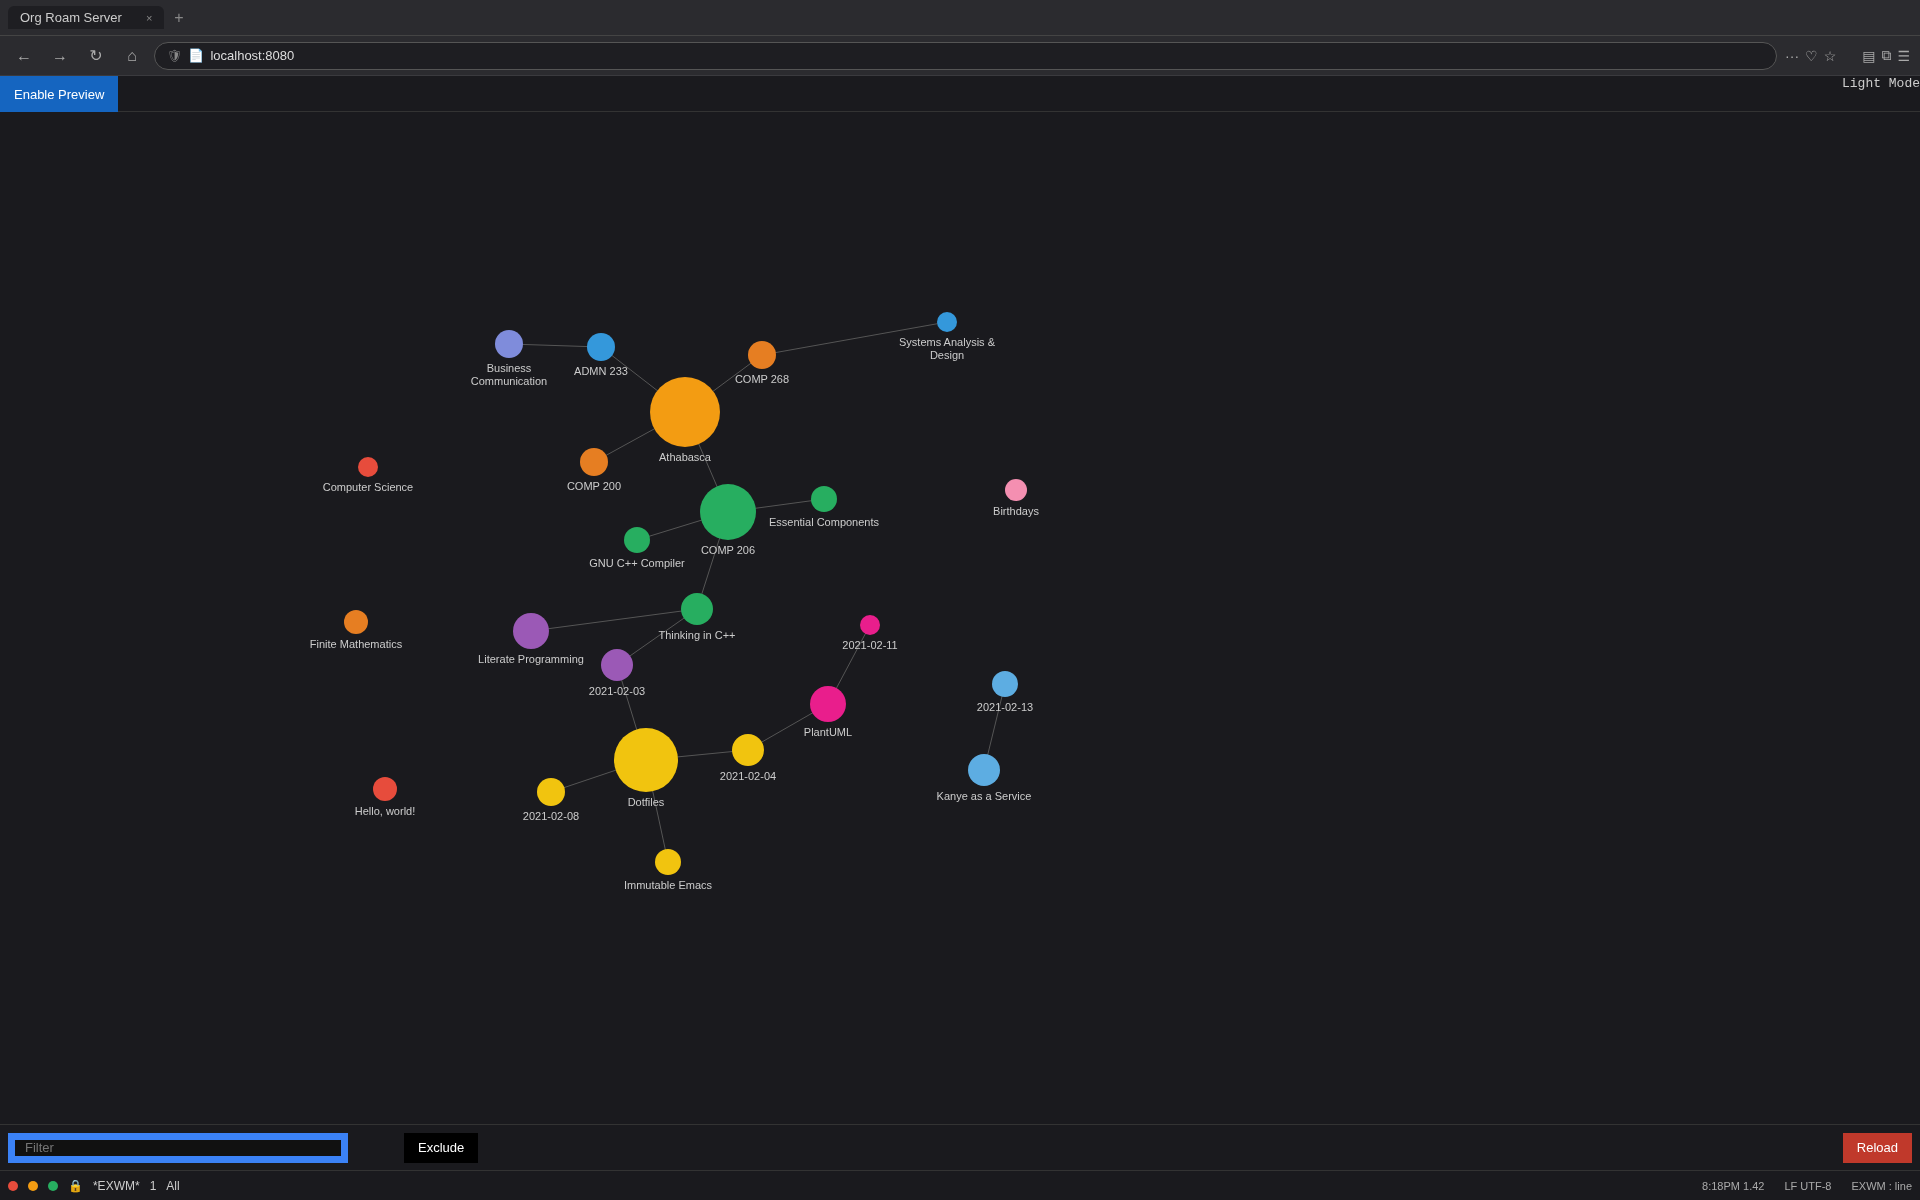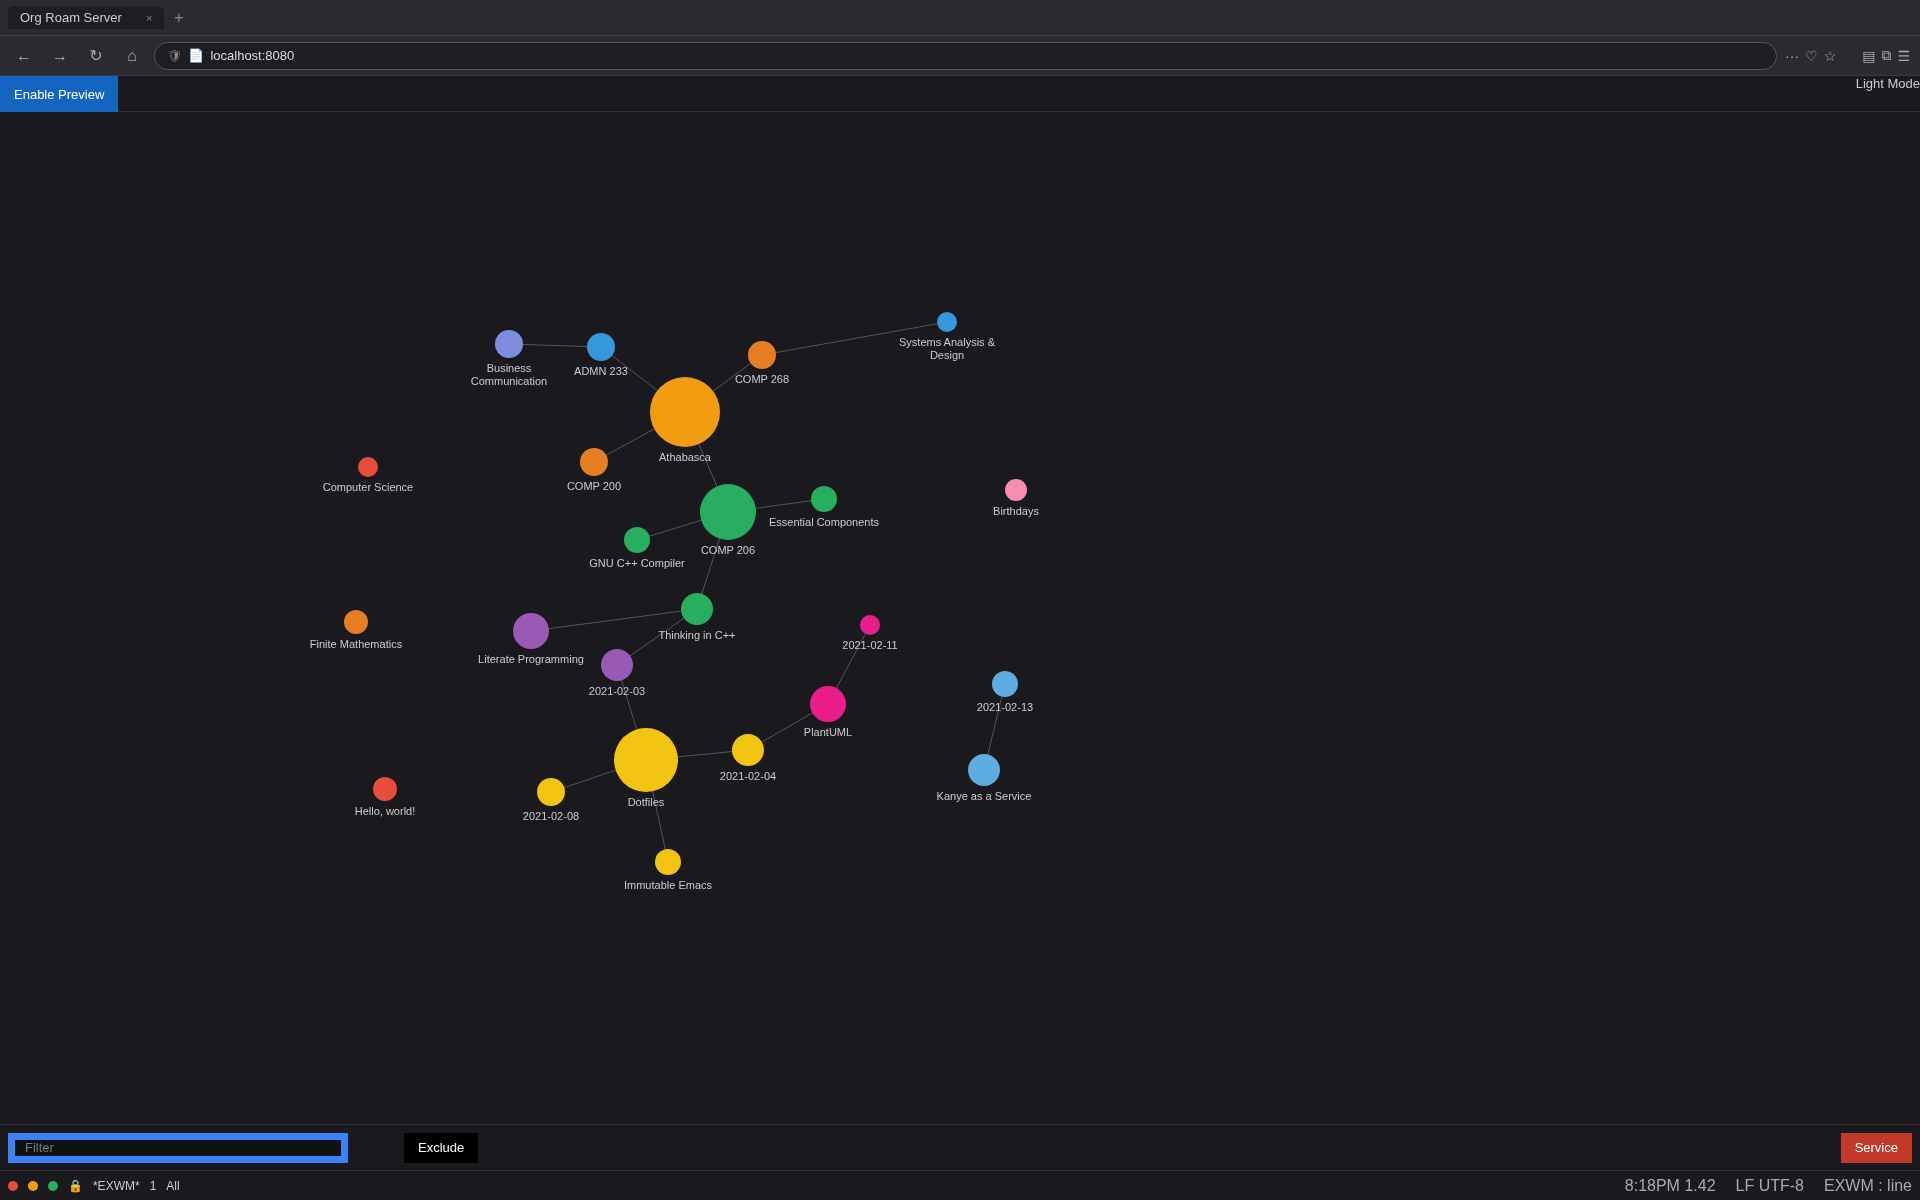--- a/index.html
+++ b/index.html
@@ -57,21 +57,21 @@
     .app-toolbar {
       background: #1a1a1e;
       height: 36px;
       display: flex;
       align-items: flex-start;
       justify-content: space-between;
       padding: 0;
       border-bottom: 1px solid #333;
     }
     .toolbar-left { display: flex; align-items: center; }
-    .toolbar-center { color: #ccc; font-size: 13px; }
+    .toolbar-center { color: #ccc; font-size: 13px; font-family: Liberation Mono, monospace; }
     .toolbar-right { display: flex; align-items: center; }
 
     .btn-enable-preview {
       background: #1565c0;
       color: white;
       border: none;
       padding: 6px 14px;
       font-size: 13px;
       cursor: pointer;
       height: 36px;
@@ -166,21 +166,21 @@
     }
     .status-dot-red { width: 10px; height: 10px; background: #e74c3c; border-radius: 50%; }
     .status-dot-yellow { width: 10px; height: 10px; background: #f39c12; border-radius: 50%; }
     .status-dot-green { width: 10px; height: 10px; background: #27ae60; border-radius: 50%; }
     .status-lock { color: #f39c12; }
     .status-right {
       margin-left: auto;
       display: flex;
       gap: 20px;
       color: #aaa;
-      font-size: 16px;
+      font-size: 11px;
     }
   </style>
 </head>
 <body>
 
 <div class="browser-bar">
   <div class="browser-tab">
     <span>Org Roam Server</span>
     <span class="tab-close">×</span>
   </div>
@@ -285,21 +285,21 @@
       <circle cx="368" cy="355" r="10" fill="#e74c3c"></circle>
       <text x="368" y="379" text-anchor="middle" fill="#cccccc" font-size="11" font-family="Arial, sans-serif">Computer Science</text>
       <circle cx="1016" cy="378" r="11" fill="#f48fb1"></circle>
       <text x="1016" y="403" text-anchor="middle" fill="#cccccc" font-size="11" font-family="Arial, sans-serif">Birthdays</text>
     </svg>
 </div>
 
 <div class="filter-bar">
   <input class="filter-input" type="text" placeholder="Filter" style="">
   <button class="btn-exclude">Exclude</button>
-  <button class="btn-reload">Service</button>
+  <button class="btn-reload">Reload</button>
 </div>
 
 <div class="status-bar">
   <div class="status-dot-red"></div>
   <div class="status-dot-yellow"></div>
   <div class="status-dot-green"></div>
   <span class="status-lock">🔒</span>
   <span>*EXWM*</span>
   <span>1</span>
   <span>All</span>

